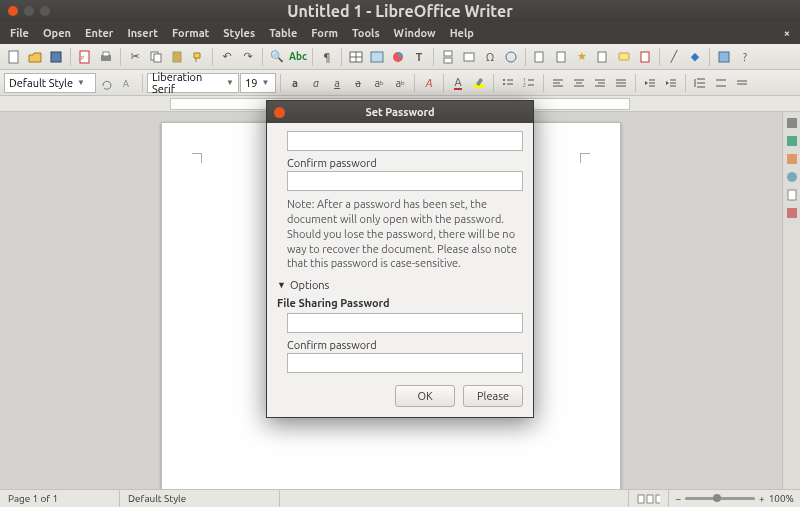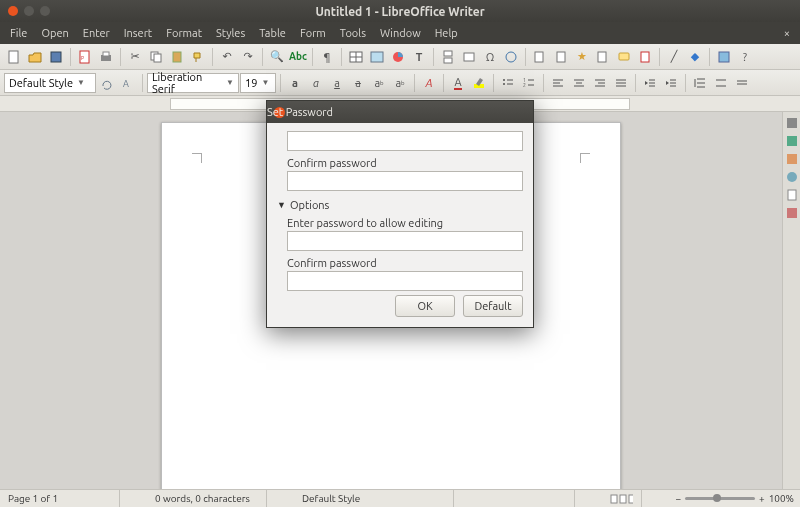--- a/index.html
+++ b/index.html
@@ -3,24 +3,24 @@
 <meta charset="utf-8">
 <style>
 * { box-sizing: border-box; margin: 0; padding: 0; font-family: "Ubuntu", "Liberation Sans", Arial, sans-serif; }
 body { width: 800px; height: 507px; background: #f2f1f0; overflow: hidden; position: relative; font-size: 11px; }
 
 
 .titlebar { height: 22px; background: linear-gradient(#4b4a46, #3e3d39); display: flex; align-items: center; color: #dcdad5; position: relative; }
 .titlebar .winctl { display: flex; gap: 6px; margin-left: 8px; }
 .titlebar .winctl span { width: 10px; height: 10px; border-radius: 50%; background: #5a5955; display: inline-block; }
 .titlebar .winctl span:first-child { background: #e95420; }
-.titlebar .title { position: absolute; left: 0; right: 0; text-align: center; font-weight: bold; font-size: 12px; }
-
-
-.menubar { height: 22px; background: #403f3b; color: #d9d7d2; display: flex; align-items: center; padding: 0 4px; gap: 2px; }
+.titlebar .title { position: absolute; left: 0; right: 0; text-align: center; font-weight: bold; font-size: 16px; }
+
+
+.menubar { height: 22px; background: #403f3b; color: #d9d7d2; display: flex; align-items: center; padding: 0 4px; gap: 2px; font-weight: bold; }
 .menubar span { padding: 2px 6px; cursor: default; }
 .menubar .xbtn { margin-left: auto; padding: 2px 6px; }
 
 
 .toolbar { height: 26px; background: linear-gradient(#eeede9, #e1dfd9); border-bottom: 1px solid #c4c2bc; display: flex; align-items: center; padding: 0 4px; gap: 1px; }
 .tbicon { width: 20px; height: 20px; display: flex; align-items: center; justify-content: center; color: #555; border-radius: 2px; }
 .tbsep { width: 1px; height: 18px; background: #c4c2bc; margin: 0 3px; }
 .tbselect { height: 20px; border: 1px solid #b8b6b0; background: #fff; font-size: 11px; padding: 0 4px; display: flex; align-items: center; gap: 4px; }
 .tbselect .arrow { font-size: 8px; color: #666; }
 
@@ -33,43 +33,43 @@
 .page { width: 460px; height: 600px; background: #fff; margin: 10px auto; box-shadow: 0 1px 3px rgba(0,0,0,.3); position: relative; border: 1px solid #bbb; }
 .page .corner { position: absolute; width: 10px; height: 10px; border-color: #aaa; border-style: solid; }
 .page .tl { top: 30px; left: 30px; border-width: 0 0 1px 1px; transform: rotate(180deg); }
 .page .tr { top: 30px; right: 30px; border-width: 0 0 1px 1px; transform: rotate(90deg); }
 
 
 .sidebar { position: absolute; top: 112px; right: 0; bottom: 18px; width: 18px; background: #dedcd6; border-left: 1px solid #c4c2bc; display: flex; flex-direction: column; align-items: center; padding-top: 4px; gap: 4px; }
 .sidebar .sicon { width: 14px; height: 14px; }
 
 
-.statusbar { position: absolute; bottom: 0; left: 0; right: 0; height: 18px; background: #e8e6e0; border-top: 1px solid #c4c2bc; display: flex; align-items: center; font-size: 10px; color: #333; gap: 27px; }
+.statusbar { position: absolute; bottom: 0; left: 0; right: 0; height: 18px; background: #e8e6e0; border-top: 1px solid #c4c2bc; display: flex; align-items: center; font-size: 10px; color: #333; }
 .statusbar .cell { padding: 0 8px; border-right: 1px solid #c4c2bc; height: 100%; display: flex; align-items: center; }
 .statusbar .cell.wide { flex: 1; }
 .statusbar .zoom { display: flex; align-items: center; gap: 4px; padding: 0 6px; }
 .statusbar .slider { width: 70px; height: 3px; background: #999; position: relative; border-radius: 2px; }
 .statusbar .slider::after { content: ""; position: absolute; left: 40%; top: -3px; width: 8px; height: 8px; background: #888; border-radius: 50%; }
 
 
 .dialog { position: absolute; left: 266px; top: 100px; width: 268px; background: #f2f1f0; border: 1px solid #3a3a36; box-shadow: 0 6px 24px rgba(0,0,0,.5); }
 .dialog .dtitle { height: 22px; background: linear-gradient(#53524e, #44433f); color: #efede8; display: flex; align-items: center; position: relative; }
 .dialog .dtitle .dclose { width: 11px; height: 11px; background: #e95420; border-radius: 50%; margin-left: 7px; }
-.dialog .dtitle .txt { position: absolute; left: 0; right: 0; text-align: left; font-size: 11px; font-weight: normal; }
+.dialog .dtitle .txt { position: absolute; left: 0; right: 0; text-align: center; font-size: 11px; font-weight: bold; }
 .dialog .dbody { padding: 8px 10px 10px; font-size: 11px; color: #333; }
 .dialog .section-head { font-weight: bold; margin-bottom: 4px; }
 .dialog .ind { margin-left: 10px; }
 .dialog label.fld { display: block; margin-top: 2px; margin-bottom: 2px; }
 .dialog input[type=password] { width: 100%; height: 20px; border: 1px solid #b8b6b0; background: #fff; padding: 0 4px; font-size: 11px; }
 .dialog .note { margin-top: 6px; color: #555; line-height: 1.35; }
 .dialog .options-toggle { margin-top: 8px; margin-bottom: 6px; display: flex; align-items: center; gap: 4px; }
 .dialog .options-toggle .tri { font-size: 9px; }
 .dialog .chkrow { display: flex; align-items: center; gap: 6px; margin-bottom: 4px; }
 .dialog .chkrow input { width: 12px; height: 12px; }
-.dialog .buttons { display: flex; justify-content: flex-end; gap: 8px; margin-top: 4px; }
+.dialog .buttons { display: flex; justify-content: flex-end; gap: 8px; margin-top: 12px; }
 .dialog button { min-width: 60px; height: 22px; border: 1px solid #b2b0aa; background: linear-gradient(#fcfbf8,#e5e3dd); border-radius: 3px; font-size: 11px; color: #333; cursor: default; }
 
 svg { display: block; }
 </style>
 </head>
 <body>
 
 <div class="titlebar">
   <div class="winctl">
     <span></span>
@@ -394,21 +394,20 @@
     </div>
   <div class="sicon">
       <svg width="14" height="14">
         <rect x="2" y="2" width="10" height="10" fill="#c77"></rect>
       </svg>
     </div>
 </div>
 
 <div class="statusbar">
   <div class="cell" style="width:120px">Page 1 of 1</div>
-  <div class="cell" style="width:120px">0 words, 0 characters</div>
   <div class="cell" style="width:160px">Default Style</div>
   <div class="cell wide"></div>
   <div class="cell" style="width:40px">
     <svg width="30" height="10">
         <rect x="1" y="1" width="6" height="8" fill="#fff" stroke="#888"></rect>
         <rect x="10" y="1" width="6" height="8" fill="#fff" stroke="#888"></rect>
         <rect x="19" y="1" width="10" height="8" fill="#fff" stroke="#888"></rect>
       </svg>
   </div>
   <div class="zoom">
@@ -422,29 +421,30 @@
 <div class="dialog">
   <div class="dtitle">
     <span class="dclose"></span>
     <span class="txt">Set Password</span>
   </div>
   <div class="dbody">
     <div class="ind">
       <input type="password" style="">
       <label class="fld" style="margin-top:6px">Confirm password</label>
       <input type="password" style="">
+      <div class="note">Note: After a password has been set, the document will only open with the password. Should you lose the password, there will be no way to recover the document. Please also note that this password is case-sensitive.</div>
     </div>
     <div class="options-toggle">
       <span class="tri">▼</span>
       <span>Options</span>
     </div>
+    <div class="section-head">File Sharing Password</div>
     <div class="ind">
-      <label class="fld">Enter password to allow editing</label>
       <input type="password" style="">
       <label class="fld" style="margin-top:6px">Confirm password</label>
       <input type="password" style="">
     </div>
     <div class="buttons">
       <button>OK</button>
-      <button>Default</button>
+      <button>Please</button>
     </div>
   </div>
 </div>
 
 </body></html>

